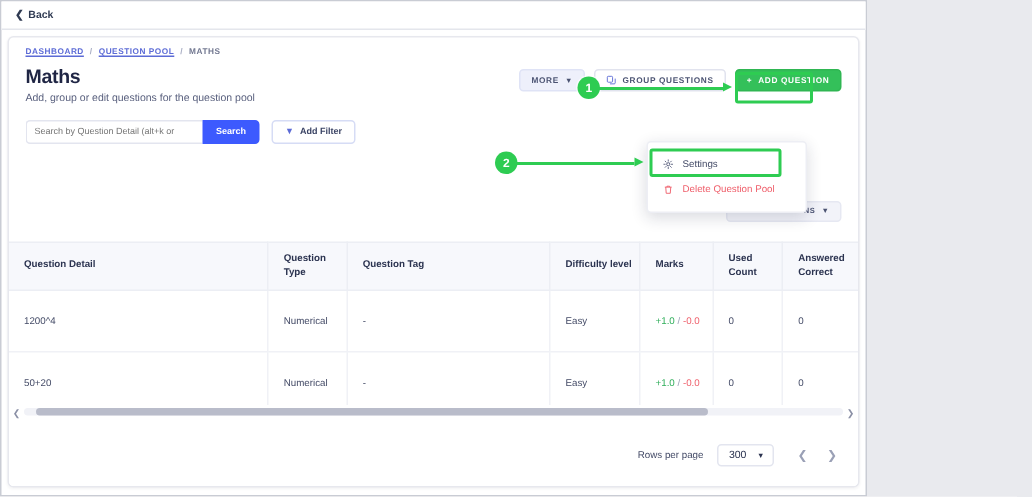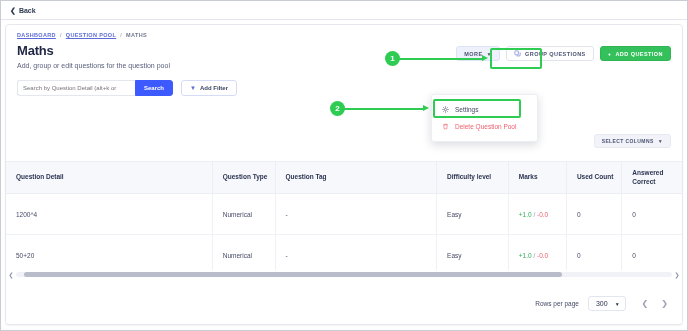--- a/index.html
+++ b/index.html
@@ -4,21 +4,21 @@
 <style>
   * { box-sizing: border-box; margin: 0; padding: 0; }
   html, body {
     width: 688px; height: 331px;
     background: #e9eaee;
     font-family: "Liberation Sans", sans-serif;
     overflow: hidden;
   }
   .screen {
     position: relative;
-    width: 688px; height: 331px;
+    width: 578px; height: 331px;
     background: #ffffff;
     border: 1px solid #c9ccd4;
   }
 
   
   .backbar {
     height: 19px;
     display: flex; align-items: center;
     padding-left: 9px;
     border-bottom: 1px solid #e4e6ec;

